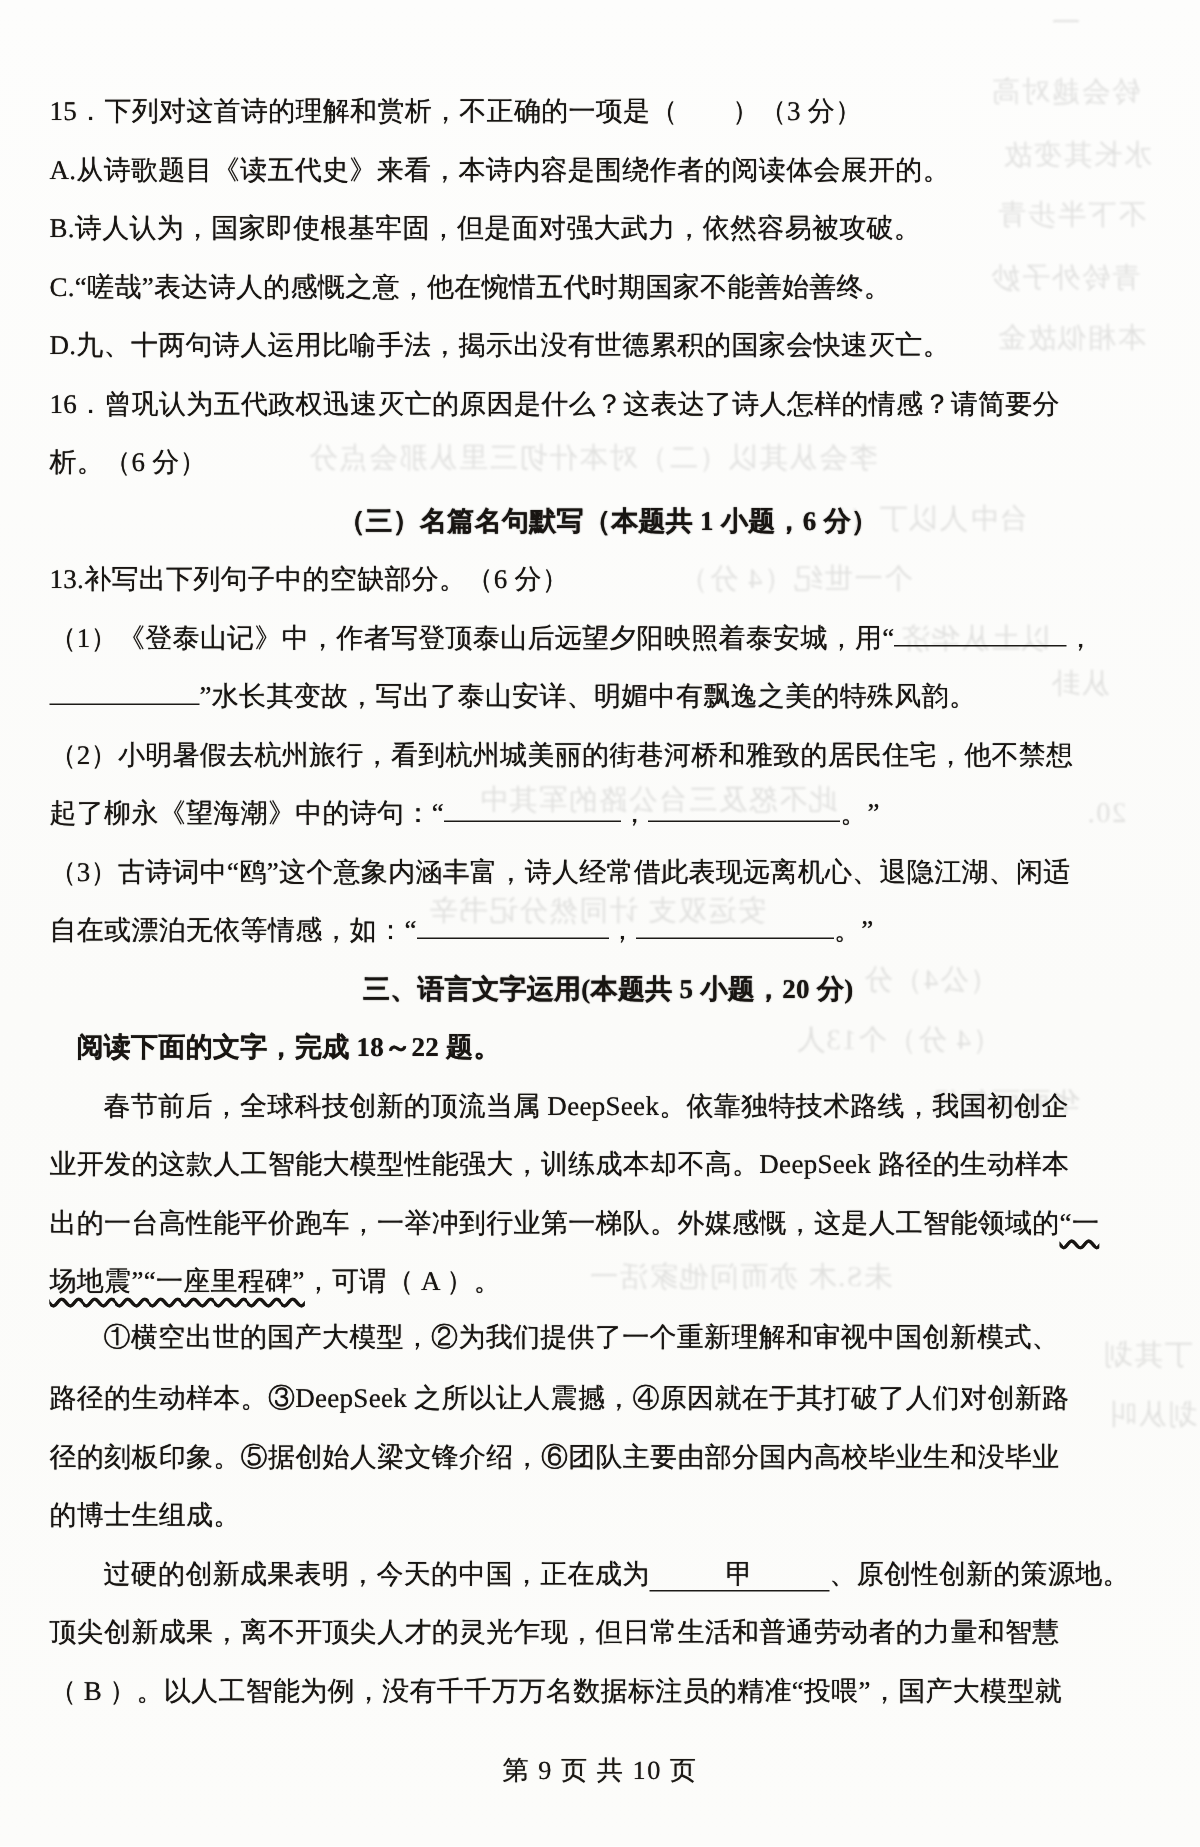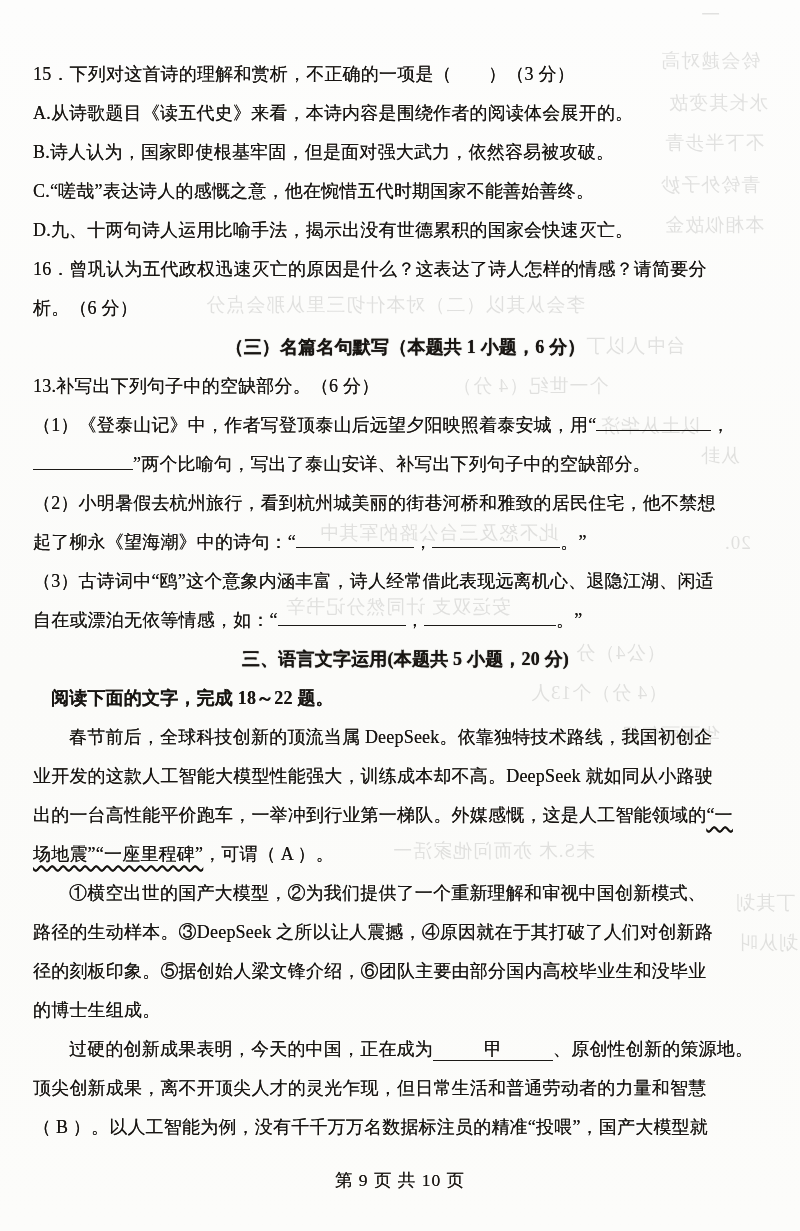--- a/index.html
+++ b/index.html
@@ -94,32 +94,32 @@
       <div class="line"><span>15．下列对这首诗的理解和赏析，不正确的一项是（　　）（3 分）</span></div>
       <div class="line"><span>A.从诗歌题目《读五代史》来看，本诗内容是围绕作者的阅读体会展开的。</span></div>
       <div class="line"><span>B.诗人认为，国家即使根基牢固，但是面对强大武力，依然容易被攻破。</span></div>
       <div class="line"><span>C.“嗟哉”表达诗人的感慨之意，他在惋惜五代时期国家不能善始善终。</span></div>
       <div class="line"><span>D.九、十两句诗人运用比喻手法，揭示出没有世德累积的国家会快速灭亡。</span></div>
       <div class="line"><span>16．曾巩认为五代政权迅速灭亡的原因是什么？这表达了诗人怎样的情感？请简要分</span></div>
       <div class="line"><span>析。（6 分）</span></div>
       <div class="line bold"><span>（三）名篇名句默写（本题共 1 小题，6 分）</span></div>
       <div class="line"><span>13.补写出下列句子中的空缺部分。（6 分）</span></div>
       <div class="line"><span>（1）《登泰山记》中，作者写登顶泰山后远望夕阳映照着泰安城，用“</span><span class="blank" style="width: 115px;"></span><span>，</span></div>
-      <div class="line"><span class="blank" style="width: 100px;"></span><span>”两个比喻句，写出了泰山安详、补写出下列句子中的空缺部分。</span></div>
+      <div class="line"><span class="blank" style="width: 100px;"></span><span>”水长其变故，写出了泰山安详、明媚中有飘逸之美的特殊风韵。</span></div>
       <div class="line"><span>（2）小明暑假去杭州旅行，看到杭州城美丽的街巷河桥和雅致的居民住宅，他不禁想</span></div>
       <div class="line"><span>起了柳永《望海潮》中的诗句：“</span><span class="blank" style="width: 118px;"></span><span>，</span><span class="blank" style="width: 128px;"></span><span>。”</span></div>
       <div class="line"><span>（3）古诗词中“鸥”这个意象内涵丰富，诗人经常借此表现远离机心、退隐江湖、闲适</span></div>
       <div class="line"><span>自在或漂泊无依等情感，如：“</span><span class="blank" style="width: 128px;"></span><span>，</span><span class="blank" style="width: 132px;"></span><span>。”</span></div>
       <div class="line bold"><span>三、语言文字运用(本题共 5 小题，20 分)</span></div>
       <div class="line" style="padding-left: 1em; font-weight: bold;"><span>阅读下面的文字，完成 18～22 题。</span></div>
       <div class="line" style="padding-left: 2em;"><span>春节前后，全球科技创新的顶流当属 DeepSeek。依靠独特技术路线，我国初创企</span></div>
-      <div class="line"><span>业开发的这款人工智能大模型性能强大，训练成本却不高。DeepSeek 就如同从小路驶</span></div>
+      <div class="line"><span>业开发的这款人工智能大模型性能强大，训练成本却不高。DeepSeek 路径的生动样本</span></div>
       <div class="line"><span>出的一台高性能平价跑车，一举冲到行业第一梯队。外媒感慨，这是人工智能领域的</span><span class="wavy">“一</span></div>
       <div class="line"><span class="wavy">场地震”“一座里程碑”</span><span>，可谓（ A ）。</span></div>
-      <div class="line" style="padding-left: 2em;"><span>①横空出世的国产大模型，②为我们提供了一个重新理解和审视中国创新模式、</span></div>
+      <div class="line" style="padding-left: 2em; font-family: Liberation Mono, monospace;"><span>①横空出世的国产大模型，②为我们提供了一个重新理解和审视中国创新模式、</span></div>
       <div class="line"><span>路径的生动样本。③DeepSeek 之所以让人震撼，④原因就在于其打破了人们对创新路</span></div>
       <div class="line"><span>径的刻板印象。⑤据创始人梁文锋介绍，⑥团队主要由部分国内高校毕业生和没毕业</span></div>
       <div class="line"><span>的博士生组成。</span></div>
       <div class="line" style="padding-left: 2em;"><span>过硬的创新成果表明，今天的中国，正在成为</span><span class="blank labeled" style="width: 120px;">甲</span><span>、原创性创新的策源地。</span></div>
       <div class="line"><span>顶尖创新成果，离不开顶尖人才的灵光乍现，但日常生活和普通劳动者的力量和智慧</span></div>
       <div class="line"><span>（ B ）。以人工智能为例，没有千千万万名数据标注员的精准“投喂”，国产大模型就</span></div>
     </main>
   <footer class="footer">
     <span>第 9 页 共 10 页</span>
   </footer>

